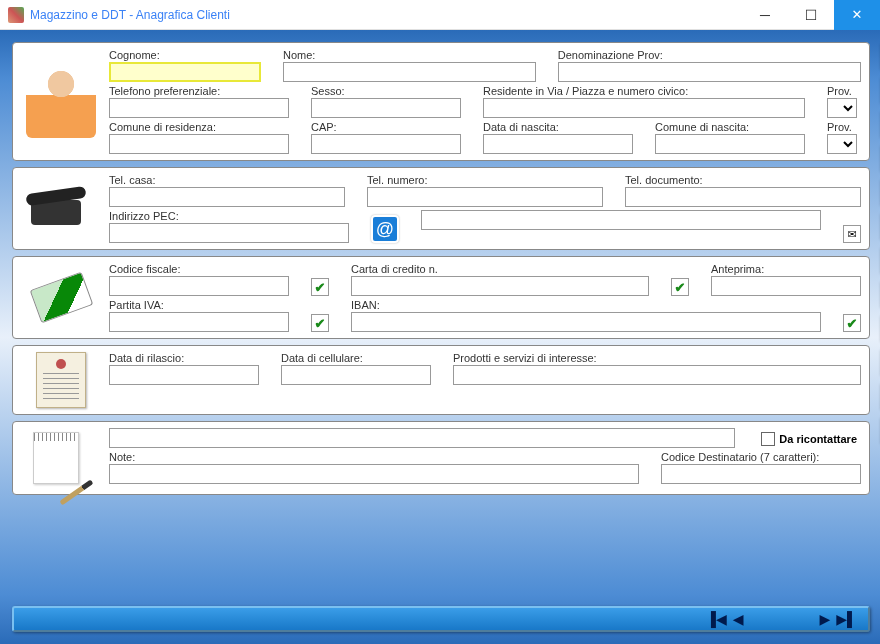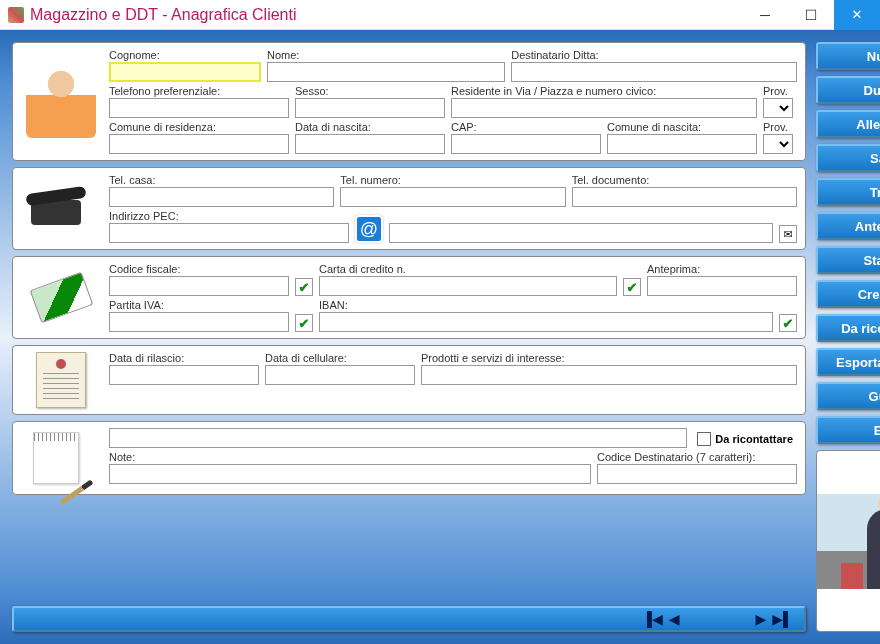--- a/index.html
+++ b/index.html
@@ -1,31 +1,31 @@
 <!DOCTYPE html>
 <html><head>
 <meta charset="utf-8">
 <style>
 * { box-sizing: border-box; margin: 0; padding: 0; }
 body { font-family: 'Segoe UI', Tahoma, sans-serif; font-size: 11px; background: #fff; width: 880px; height: 644px; overflow: hidden; }
 .titlebar { background: #fff; height: 30px; display: flex; align-items: center; padding: 0 0 0 8px; border-bottom: 1px solid #e0e0e0; }
 .titlebar .icon-app { width:16px; height:16px; margin-right:6px; background: linear-gradient(45deg,#d97,#c55,#5a5); border-radius:2px; }
-.titlebar .title { flex: 1; color: #be185d; font-size: 16px; }
+.titlebar .title { flex: 1; color: #3b82f6; font-size: 12px; }
 .titlebar .btn { width: 46px; height: 30px; display:flex; align-items:center; justify-content:center; color:#333; font-size:14px; }
 .titlebar .btn.min::before { content:"─"; }
 .titlebar .btn.max::before { content:"☐"; }
 .titlebar .btn.close { background:#1e90e8; color:#fff; }
 .titlebar .btn.close::before { content:"✕"; font-size:13px; }
 .main { background: linear-gradient(to bottom, #2a6bb8 0%, #4d8cd4 8%, #e8f0fa 50%, #4d8cd4 92%, #2a6bb8 100%); padding: 12px; height: 614px; display:flex; gap:10px; }
 .left-col { flex: 1; display:flex; flex-direction:column; gap:6px; }
 .right-col { width: 156px; display:flex; flex-direction:column; gap:6px; }
 .panel { background:#fff; border:1px solid #888; border-radius:4px; padding:6px 8px; display:flex; gap:8px; }
 .panel-img { width:80px; display:flex; align-items:center; justify-content:center; flex-shrink:0; }
 .panel-content { flex:1; display:flex; flex-direction:column; gap:3px; }
-.row { display:flex; gap:6px; align-items:flex-end; }
+.row { display:flex; gap:22px; align-items:flex-start; }
 .field { display:flex; flex-direction:column; gap:1px; }
 .field label { font-size:11px; color:#333; }
 .field input, .field select { border:1px solid #999; height:20px; padding:1px 3px; font-size:11px; background:#fff; }
 .field input.yellow { border:2px solid #e8e838; background:#ffffcc; }
 .sel { width:30px; }
 .check-sq { width:18px; height:18px; border:1px solid #999; display:flex; align-items:center; justify-content:center; }
 .check-sq::after { content:"✔"; color:#1a8a1a; font-weight:bold; font-size:13px; }
 .email-icon { width:28px; height:28px; background:#1a7ed8; border-radius:4px; display:flex; align-items:center; justify-content:center; color:#fff; font-size:18px; border:2px solid #fff; box-shadow:0 0 2px rgba(0,0,0,0.3); }
 .email-icon::before { content:"@"; }
 .small-icon { width:18px; height:18px; border:1px solid #999; display:flex; align-items:center; justify-content:center; font-size:11px; }
@@ -77,21 +77,21 @@
         <div class="row">
           <div class="field" style="flex:0 0 140px">
               <label>Cognome:</label>
               <input class="yellow" style="">
             </div>
           <div class="field" style="flex:1">
               <label>Nome:</label>
               <input style="">
             </div>
           <div class="field" style="flex:1.2">
-              <label>Destinatario Ditta:</label>
+              <label>Denominazione Prov:</label>
               <input style="">
             </div>
         </div>
         <div class="row">
           <div class="field" style="flex:0 0 180px">
               <label>Telefono preferenziale:</label>
               <input style="">
             </div>
           <div class="field" style="flex:0 0 44px">
               <label>Sesso:</label>
@@ -104,26 +104,26 @@
           <div class="field" style="flex:0 0 34px">
               <label>Prov.</label>
               <select class="sel"></select>
             </div>
         </div>
         <div class="row">
           <div class="field" style="flex:0 0 180px">
               <label>Comune di residenza:</label>
               <input style="">
             </div>
+          <div class="field" style="flex:0 0 54px">
+              <label>CAP:</label>
+              <input style="">
+            </div>
           <div class="field" style="flex:0 0 96px">
               <label>Data di nascita:</label>
-              <input style="">
-            </div>
-          <div class="field" style="flex:0 0 54px">
-              <label>CAP:</label>
               <input style="">
             </div>
           <div class="field" style="flex:1">
               <label>Comune di nascita:</label>
               <input style="">
             </div>
           <div class="field" style="flex:0 0 34px">
               <label>Prov.</label>
               <select class="sel"></select>
             </div>

